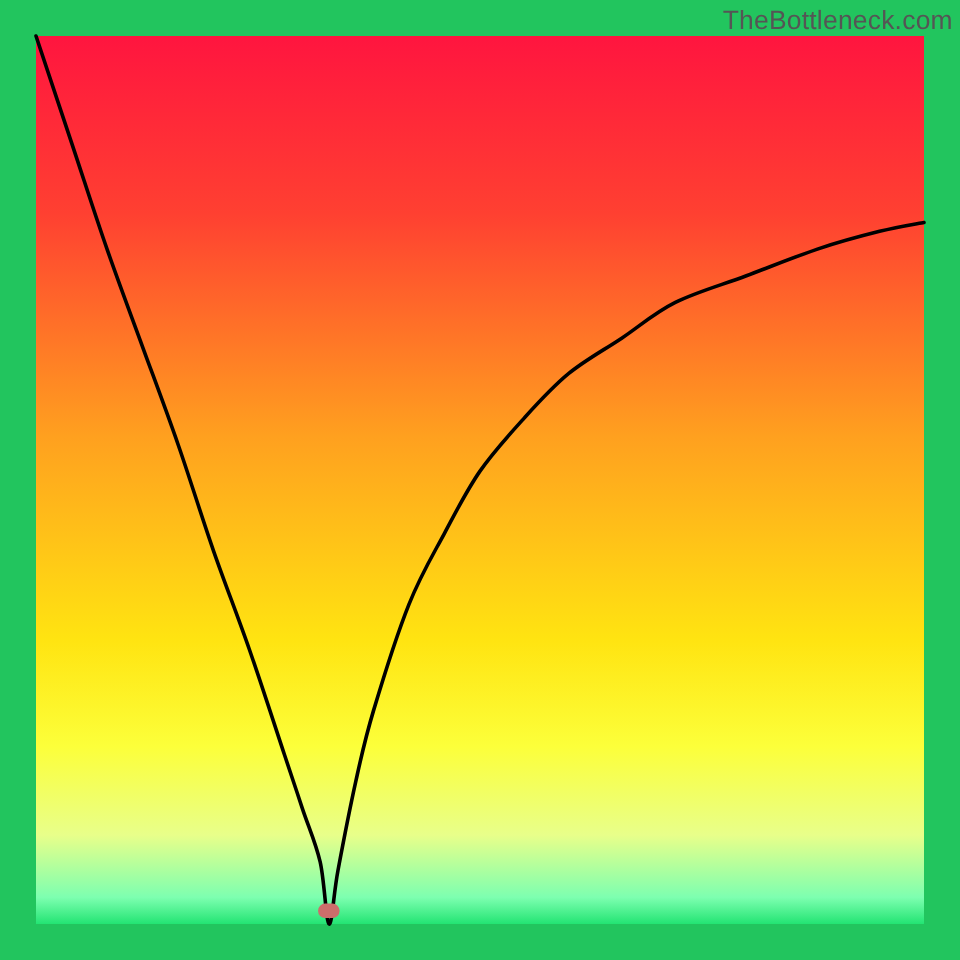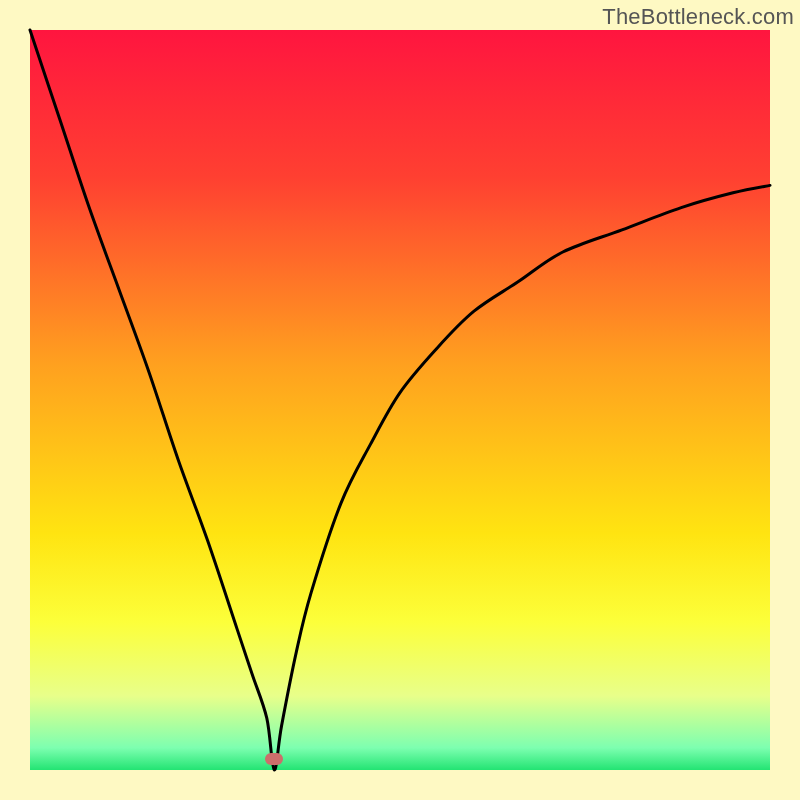--- a/index.html
+++ b/index.html
@@ -10,21 +10,21 @@
     background: #000;
     overflow: hidden;
     font-family: Arial, Helvetica, sans-serif;
   }
   .frame {
     position: absolute;
     left: 0;
     top: 0;
     width: 800px;
     height: 800px;
-    background: #fef9c3;
+    background: #22c55e;
   }
   .plot-area {
     position: absolute;
     left: 30px;
     top: 30px;
     width: 740px;
     height: 740px;
     
   }
   .watermark {

